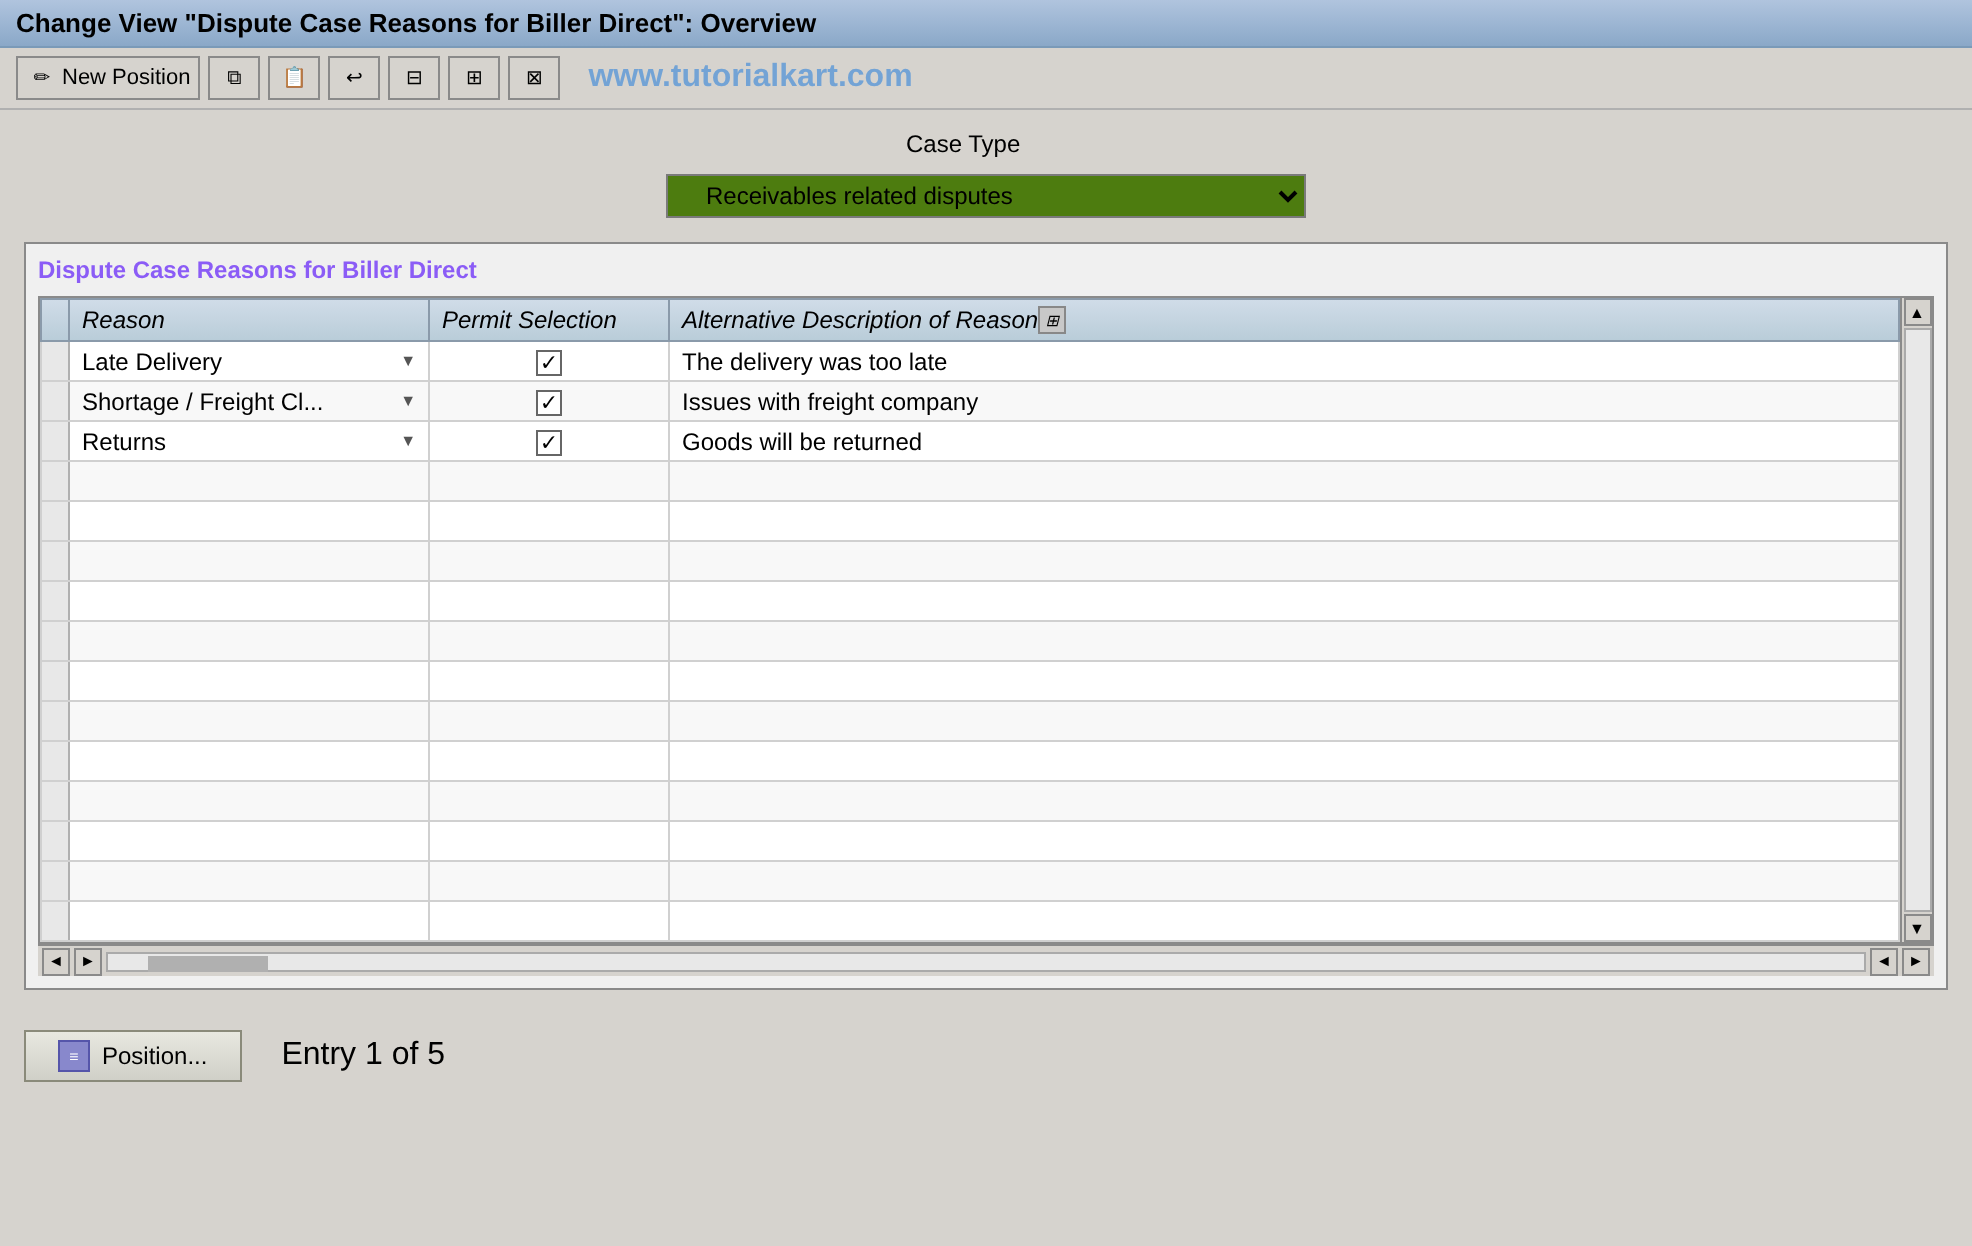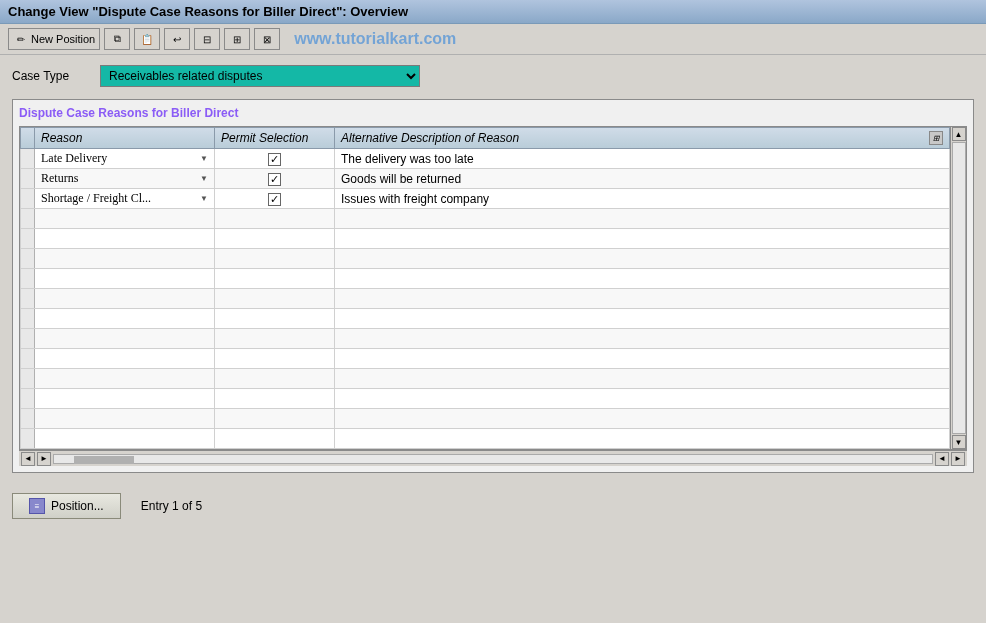--- a/index.html
+++ b/index.html
@@ -62,29 +62,30 @@
       background-color: #d6d3ce;
       padding: 10px 12px;
     }
 
     
     .case-type-row {
       display: flex;
       align-items: center;
       margin-bottom: 12px;
       gap: 8px;
+      flex-direction: column;
     }
     .case-type-label {
       font-size: 12px;
       min-width: 80px;
     }
     .case-type-select {
-      background: #14b8a6;
+      background: #4d7c0f;
       border: 1px solid #7a7a7a;
-      padding: 2px 4px;
+      padding: 2px 15px;
       font-size: 12px;
       width: 320px;
       height: 22px;
       cursor: pointer;
     }
 
     
     .table-container {
       border: 1px solid #8a8a8a;
       background: #f0f0f0;
@@ -127,21 +128,20 @@
     }
 
     
     .reason-cell {
       display: flex;
       align-items: center;
       gap: 2px;
     }
     .reason-text {
       flex: 1;
-      font-family: Liberation Serif, serif;
     }
     .dropdown-arrow {
       font-size: 8px;
       color: #555;
       cursor: pointer;
     }
 
     
     .checkbox-cell {
       text-align: center;
@@ -243,21 +243,21 @@
       height: 16px;
       background: #8888cc;
       border: 1px solid #5555aa;
       display: inline-flex;
       align-items: center;
       justify-content: center;
       font-size: 8px;
       color: white;
     }
     .entry-label {
-      font-size: 12px;
+      font-size: 16px;
       color: #000;
     }
   </style>
 </head>
 <body>
 
 <div class="title-bar">
   <span>Change View "Dispute Case Reasons for Biller Direct": Overview</span>
 </div>
 
@@ -307,21 +307,21 @@
             <thead>
               <tr>
                 <th style="width: 14px; padding: 0;"></th>
                 <th style="width: 180px;">
                   <span>Reason</span>
                 </th>
                 <th style="width: 120px;">
                   <span>Permit Selection</span>
                 </th>
                 <th>
-                  <div style="display: flex; align-items: center; justify-content: space-between;">
+                  <div style="display: flex; align-items: center; justify-content: flex-start;">
                     <span>Alternative Description of Reason</span>
                     <span class="col-resize-icon">⊞</span>
                   </div>
                 </th>
               </tr>
             </thead>
             <tbody id="table-body">
 
             <tr>
                   <td style="width: 14px; background: rgb(232, 232, 232); border-right: 1px solid rgb(176, 176, 176); cursor: pointer;"></td>
@@ -331,37 +331,37 @@
                       <span class="dropdown-arrow">▼</span>
                     </div>
                   </td>
                   <td class="checkbox-cell"><div class="cb checked"></div></td>
                   <td>The delivery was too late</td>
                 </tr>
                 <tr>
                   <td style="width: 14px; background: rgb(232, 232, 232); border-right: 1px solid rgb(176, 176, 176); cursor: pointer;"></td>
                   <td>
                     <div class="reason-cell">
+                      <span class="reason-text">Shortage / Freight Cl...</span>
+                      <span class="dropdown-arrow">▼</span>
+                    </div>
+                  </td>
+                  <td class="checkbox-cell"><div class="cb checked"></div></td>
+                  <td>Issues with freight company</td>
+                </tr>
+                <tr>
+                  <td style="width: 14px; background: rgb(232, 232, 232); border-right: 1px solid rgb(176, 176, 176); cursor: pointer;"></td>
+                  <td>
+                    <div class="reason-cell">
                       <span class="reason-text">Returns</span>
                       <span class="dropdown-arrow">▼</span>
                     </div>
                   </td>
                   <td class="checkbox-cell"><div class="cb checked"></div></td>
                   <td>Goods will be returned</td>
-                </tr>
-                <tr>
-                  <td style="width: 14px; background: rgb(232, 232, 232); border-right: 1px solid rgb(176, 176, 176); cursor: pointer;"></td>
-                  <td>
-                    <div class="reason-cell">
-                      <span class="reason-text">Shortage / Freight Cl...</span>
-                      <span class="dropdown-arrow">▼</span>
-                    </div>
-                  </td>
-                  <td class="checkbox-cell"><div class="cb checked"></div></td>
-                  <td>Issues with freight company</td>
                 </tr>
                 <tr style="height: 20px;">
                   <td style="width: 14px; background: rgb(232, 232, 232); border-right: 1px solid rgb(176, 176, 176);"></td>
                   <td></td>
                   <td></td>
                   <td></td>
                 </tr>
                 <tr style="height: 20px;">
                   <td style="width: 14px; background: rgb(232, 232, 232); border-right: 1px solid rgb(176, 176, 176);"></td>
                   <td></td>

